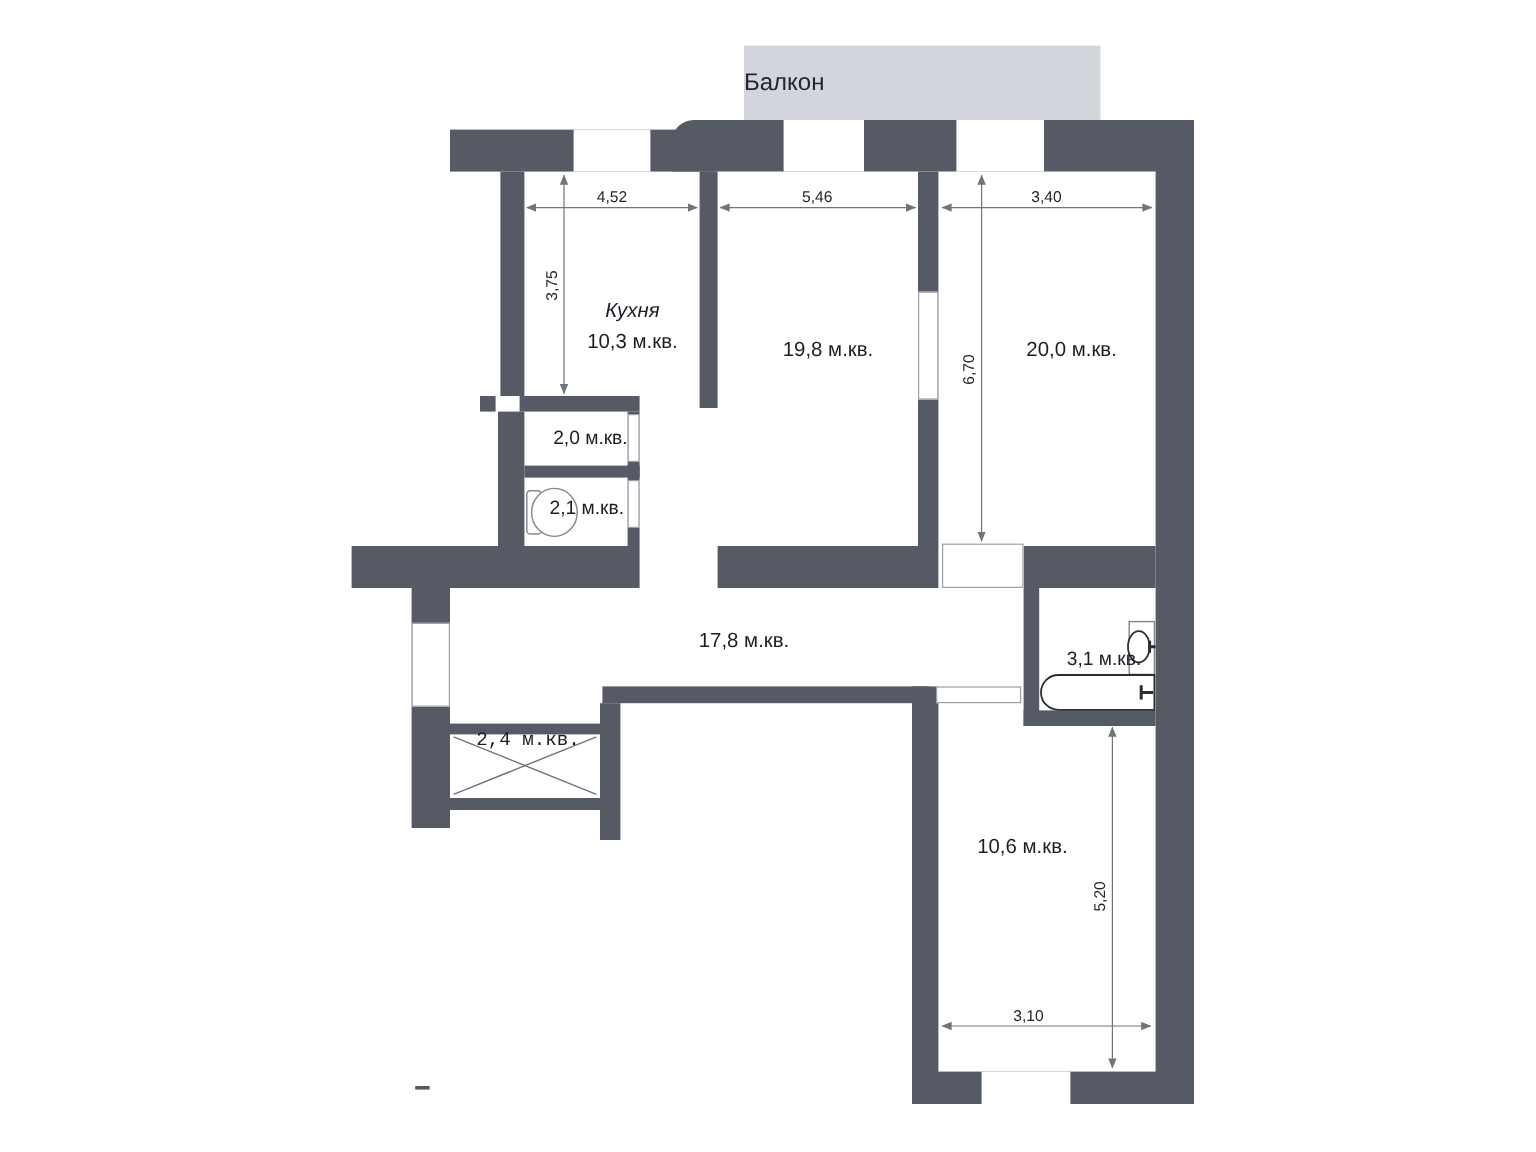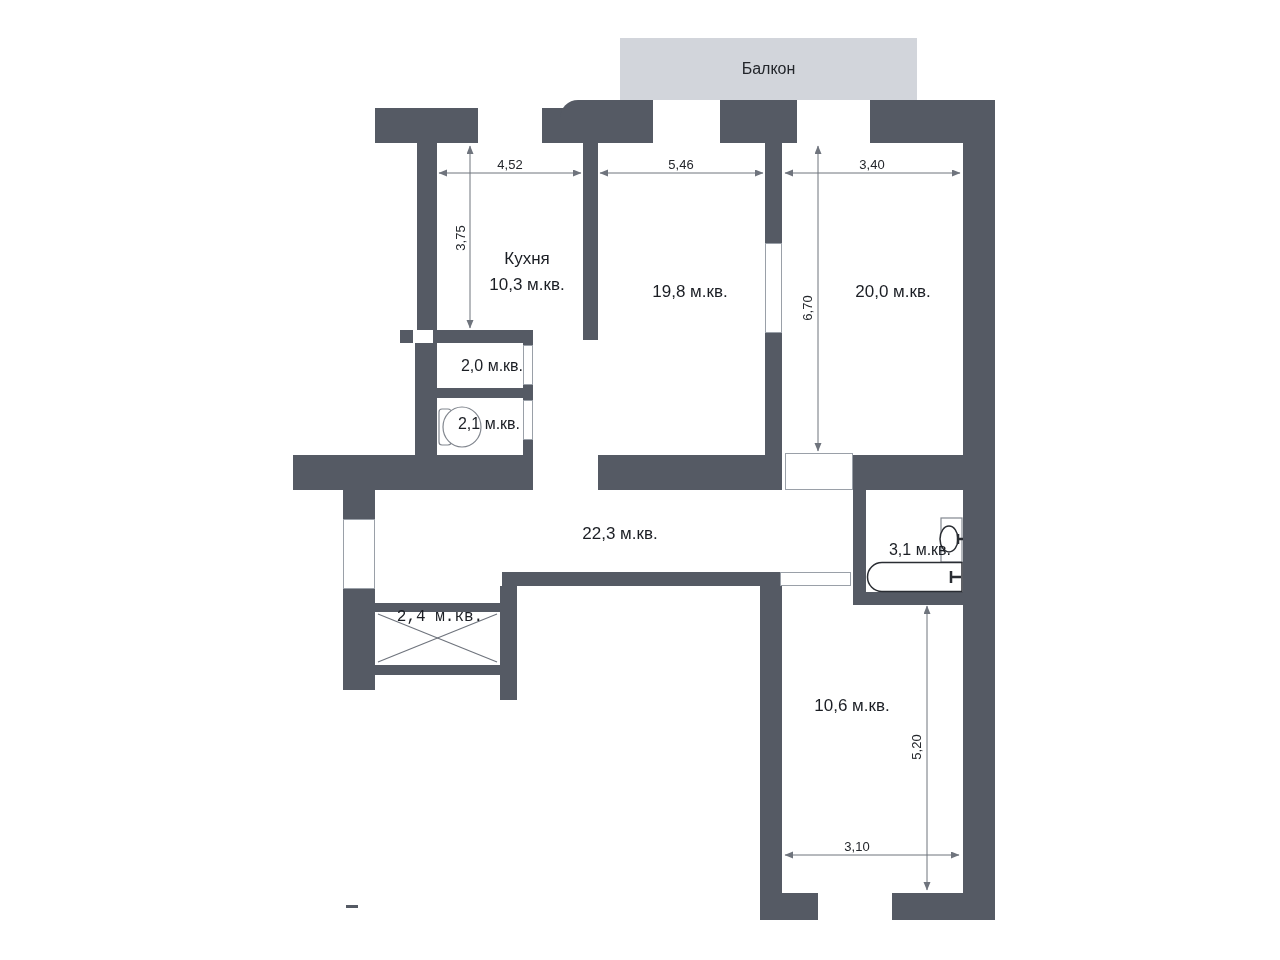--- a/index.html
+++ b/index.html
@@ -5,21 +5,21 @@
   :root{
     --wall:#555a64; --balcony:#d2d5db; --line:#6f747d; --text:#1b1e24;
   }
   html,body{margin:0;padding:0;background:#ffffff;}
   .plan{position:relative;width:1280px;height:960px;background:#fff;overflow:hidden;
         font-family:"Liberation Sans",sans-serif;color:var(--text);}
   .wall{position:absolute;background:var(--wall);}
   .win{position:absolute;background:#ffffff;}
   .door{position:absolute;background:#ffffff;border:1px solid #9aa0a8;box-sizing:border-box;}
   .balcony{position:absolute;left:620px;top:38px;width:297px;height:62px;background:var(--balcony);
-           display:flex;align-items:center;justify-content:center;font-size:16px;color:#23262b;}
+           display:flex;align-items:center;font-size:20px;color:#23262b;}
   .lbl{position:absolute;transform:translate(-50%,-50%);white-space:nowrap;
        font-size:17px;color:var(--text);text-align:center;line-height:26px;}
   .lbl.small{font-size:16px;}
   .dim{position:absolute;transform:translate(-50%,-50%);white-space:nowrap;
        font-size:13px;color:#23262b;}
   .dim.vert{transform:translate(-50%,-50%) rotate(-90deg);}
   svg.overlay{position:absolute;left:0;top:0;z-index:5;}
   .zwall{z-index:1}.zopen{z-index:2}.zlbl{z-index:6}
   svg .dimline{stroke:var(--line);stroke-width:1;}
   svg .arrow{fill:var(--line);}
@@ -107,28 +107,28 @@
       <path class="tap" d="M958,534 v10 M958,539 h5"></path>
     </g>
 
     <g>
       <path class="fixture-dark" d="M962,562.5 L882,562.5 A14.5,14.5 0 0 0 882,591.5 L962,591.5 Z"></path>
       <path class="tap" d="M951,571 v12 M951,577 h10"></path>
     </g>
   </svg>
 
   <div class="lbl zlbl" style="left:527px;top:272px;">
-    <span style="display:block;">Кухня</span>
+    <span style="display:block;font-style:italic;">Кухня</span>
     <span style="display:block;">10,3 м.кв.</span>
   </div>
   <div class="lbl zlbl" style="left:690px;top:292px;">19,8 м.кв.</div>
   <div class="lbl zlbl" style="left:893px;top:292px;">20,0 м.кв.</div>
   <div class="lbl small zlbl" style="left:492px;top:366px;">2,0 м.кв.</div>
   <div class="lbl small zlbl" style="left:489px;top:424px;">2,1 м.кв.</div>
-  <div class="lbl zlbl" style="left:620px;top:534px;">22,3 м.кв.</div>
+  <div class="lbl zlbl" style="left:620px;top:534px;">17,8 м.кв.</div>
   <div class="lbl small zlbl" style="left:908px;top:550px;margin-left:12px;">3,1 м.кв.</div>
   <div class="lbl small zlbl" style="left:440px;top:617px;font-family:Liberation Mono, monospace;">2,4 м.кв.</div>
   <div class="lbl zlbl" style="left:852px;top:706px;">10,6 м.кв.</div>
 
   <div class="dim zlbl" style="left:510px;top:164px;">4,52</div>
   <div class="dim zlbl" style="left:681px;top:164px;">5,46</div>
   <div class="dim zlbl" style="left:872px;top:164px;">3,40</div>
   <div class="dim vert zlbl" style="left:460px;top:238px;">3,75</div>
   <div class="dim vert zlbl" style="left:807px;top:308px;">6,70</div>
   <div class="dim vert zlbl" style="left:916px;top:747px;">5,20</div>

